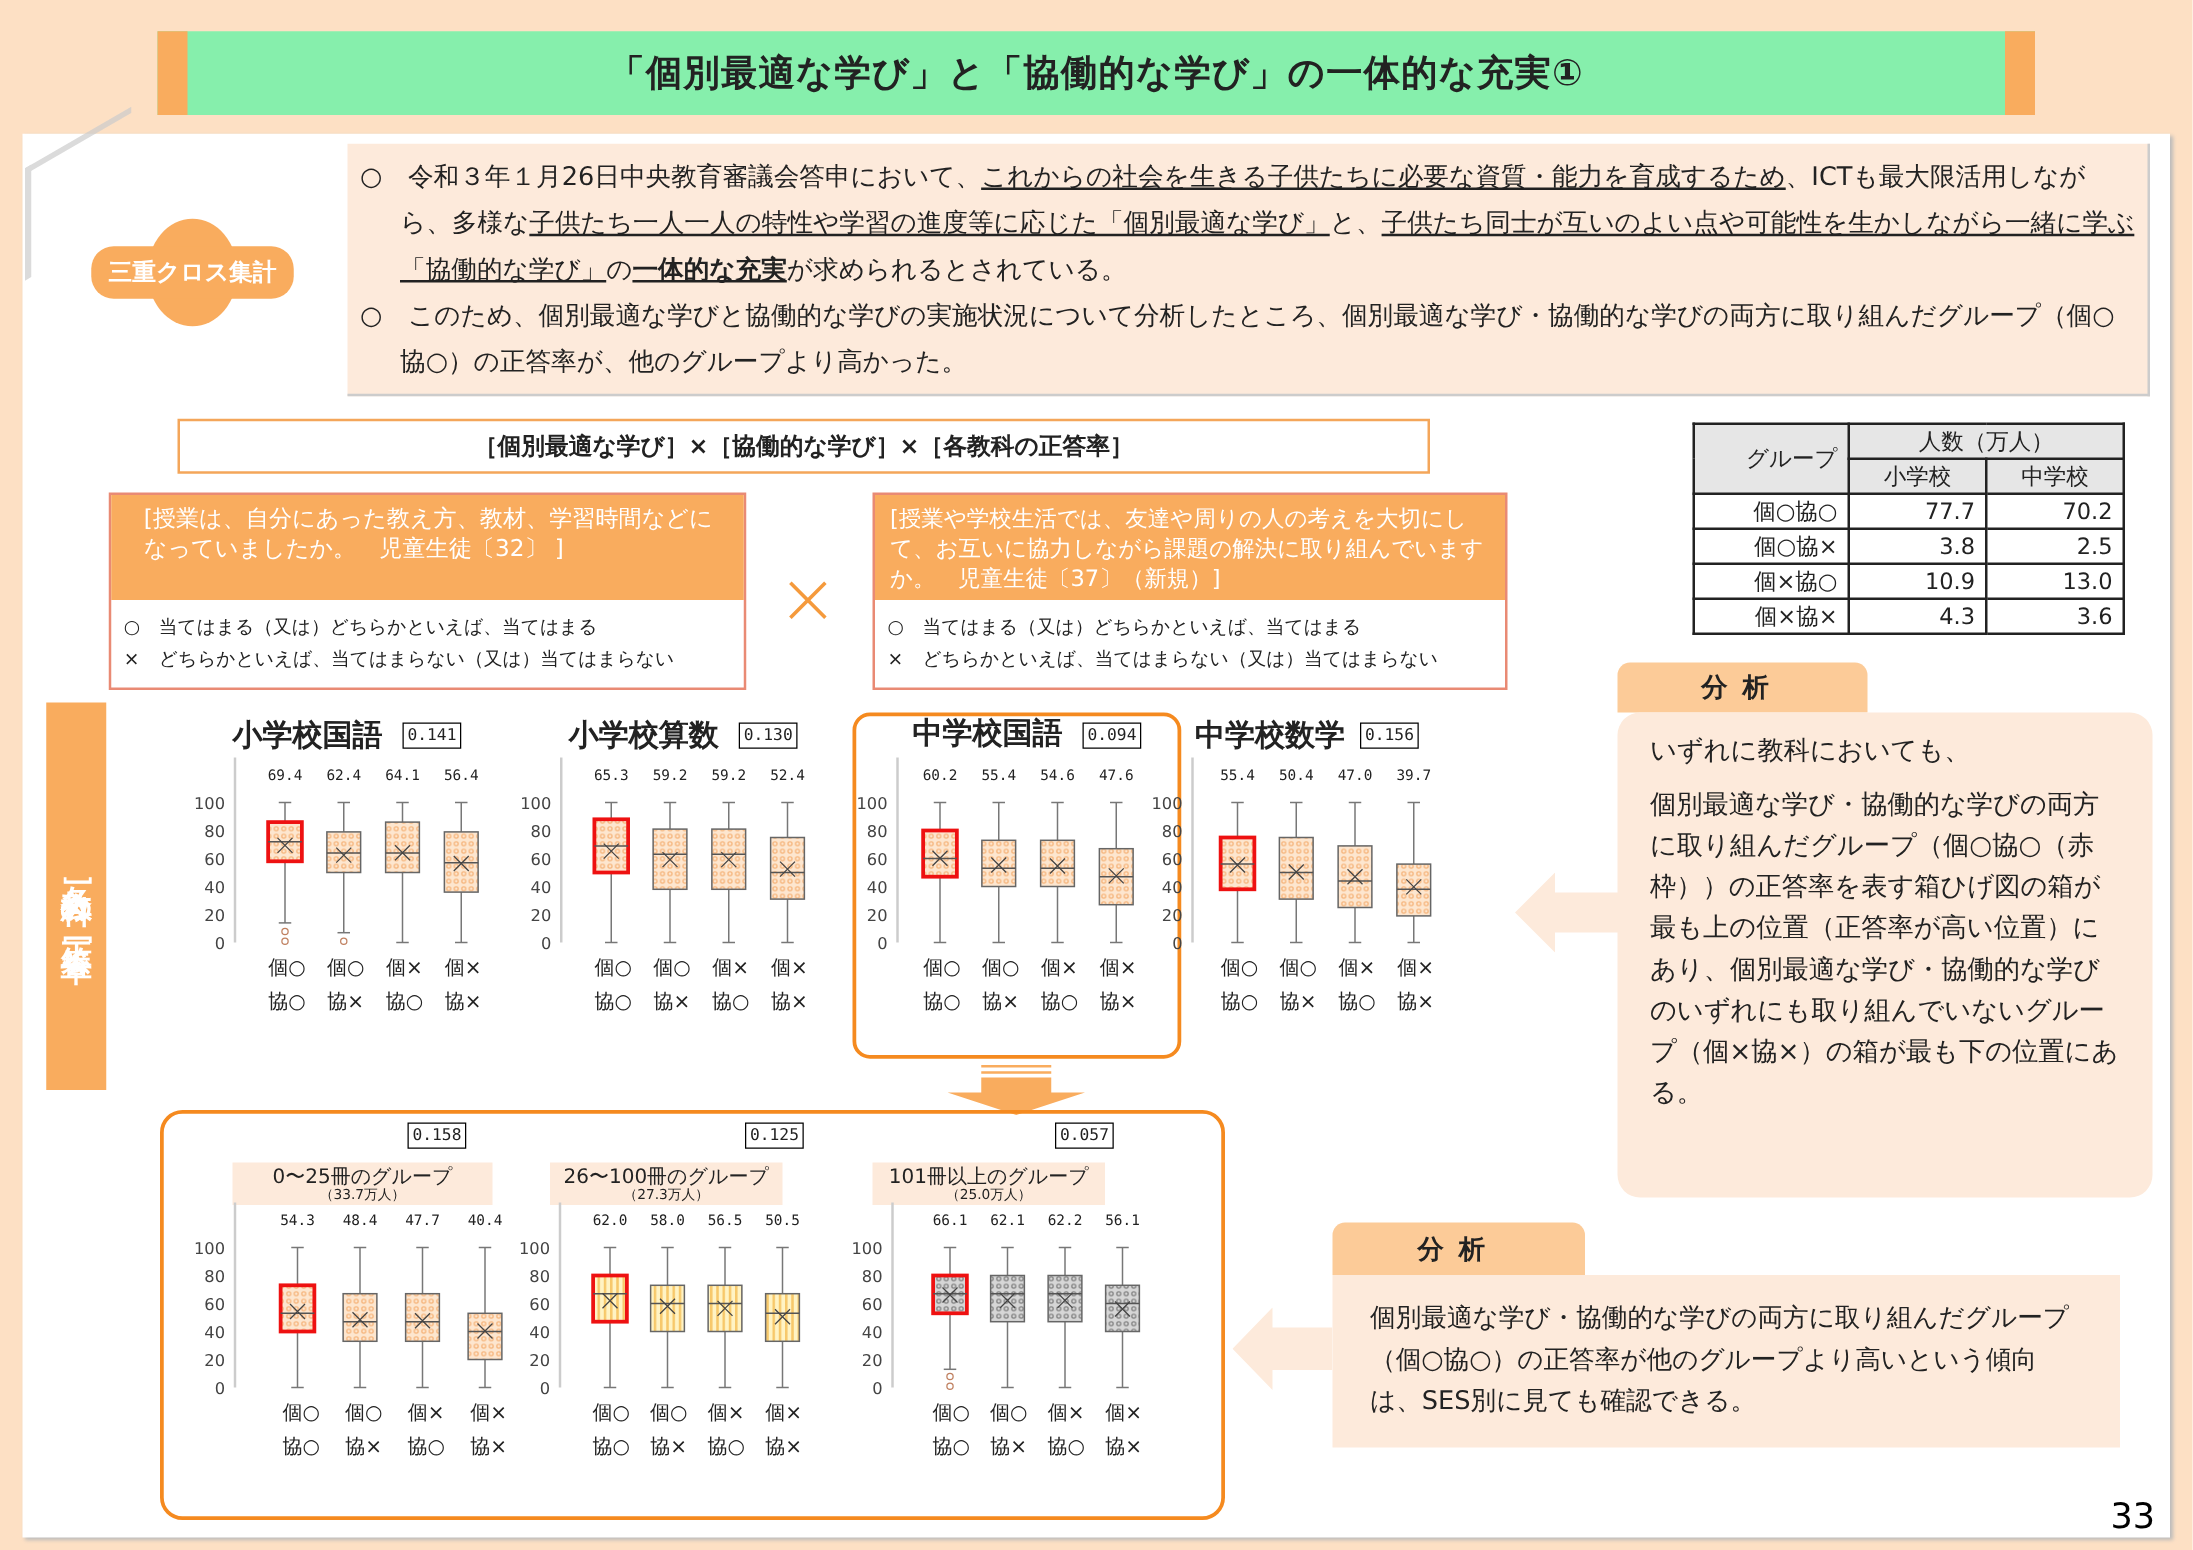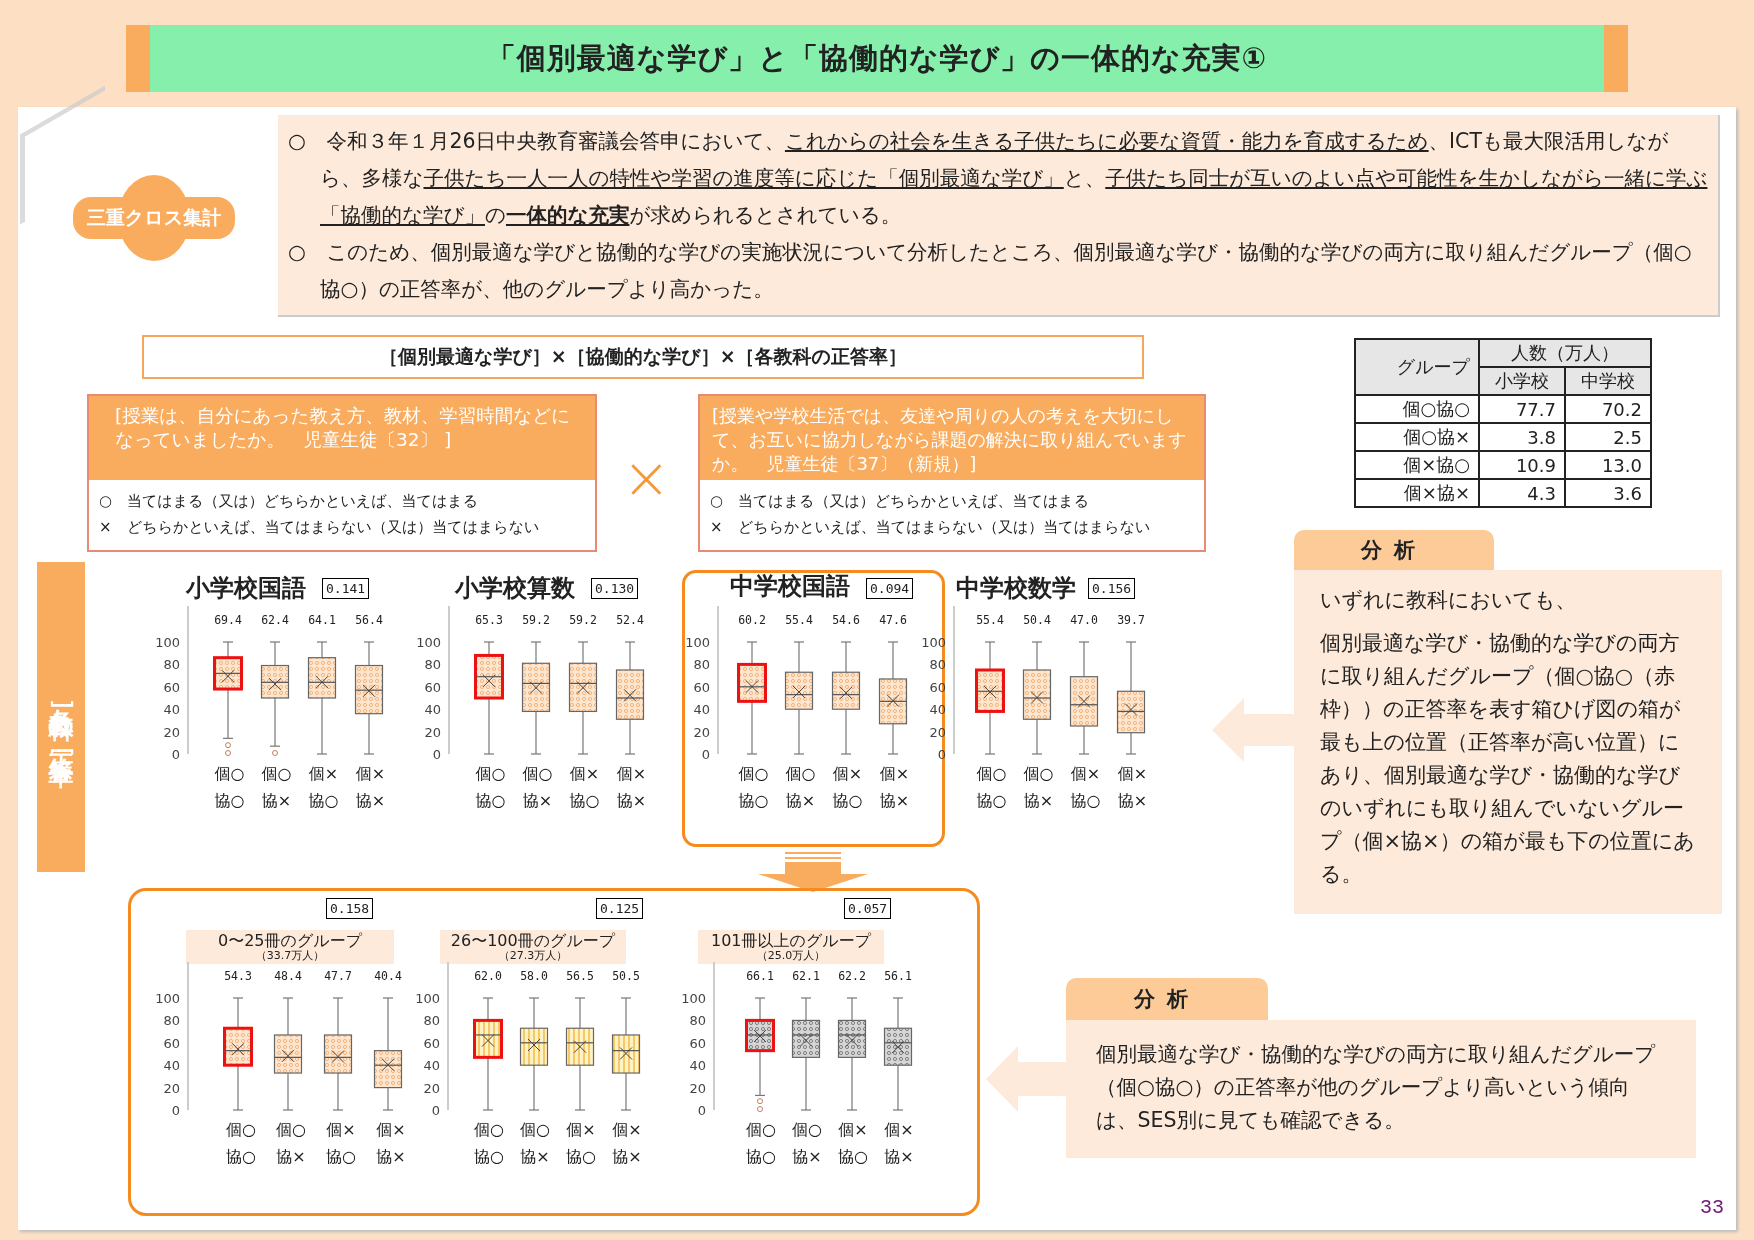--- a/index.html
+++ b/index.html
@@ -17,38 +17,38 @@
   .b { font-weight: bold; text-decoration: underline; }
   .formula { position: absolute; left: 142px; top: 335px; width: 1002px; height: 44px; border: 2px solid #f4a65a; display: flex; align-items: center; justify-content: center; font-weight: bold; font-size: 19px; }
   .qbox { position: absolute; top: 394px; width: 510px; height: 158px; border: 2px solid #e98a74; }
   .qbox .qh { background: #f9ac5e; color: #fff; font-size: 18.5px; line-height: 24px; padding: 8px 16px 8px 26px; height: 84px; }
   .qbox .qb { font-size: 15px; line-height: 26px; padding: 8px 10px; }
   .qbox .qb div span.m { display: inline-block; width: 28px; }
   .times { position: absolute; left: 622px; top: 444px; font-size: 58px; color: #f59a3c; font-weight: 300; }
   .pop-table { position: absolute; left: 1354px; top: 338px; border-collapse: collapse; font-size: 18px; }
   .pop-table td { border: 2px solid #222; height: 28px; padding: 0 8px; }
   .pop-table .h { background: #e6e6e6; text-align: center; }
-  .pop-table .num { text-align: right; width: 86px; }
+  .pop-table .num { text-align: right; width: 110px; }
   .pop-table .g { text-align: right; width: 124px; }
   .side-label { position: absolute; left: 37px; top: 562px; width: 48px; height: 310px; background: #f9ac5e; color: #fff; font-weight: bold; font-size: 25px; writing-mode: vertical-rl; display: flex; align-items: center; justify-content: center; letter-spacing: 4px; }
   .chart { position: absolute; }
   .chart .ctitle { position: absolute; font-weight: bold; font-size: 24px; white-space: nowrap; }
   .chart .coef { position: absolute; border: 1.5px solid #000; font-family: "DejaVu Sans Mono", monospace; font-size: 13px; padding: 2px 3px; background: #fff; }
   .chart .grp-title { position: absolute; background: #fdeadb; text-align: center; font-size: 16px; line-height: 18px; padding-top: 2px; }
   .chart .grp-title small { display: block; font-size: 11px; line-height: 12px; }
   .chart svg { position: absolute; left: 0; top: 0; overflow: visible; }
   .xlabels { position: absolute; display: flex; font-size: 16px; line-height: 27px; }
   .xlabels div { text-align: center; }
   .highlight { position: absolute; left: 682px; top: 570px; width: 263px; height: 277px; border: 3px solid #f58a1f; border-radius: 14px; }
   .down-arrow { position: absolute; left: 758px; top: 852px; }
   .ses-box { position: absolute; left: 128px; top: 888px; width: 852px; height: 328px; border: 3px solid #f58a1f; border-radius: 18px; }
   .analysis { position: absolute; }
   .analysis .tab { position: absolute; left: 0; top: 0; background: #fccb98; border-radius: 10px 10px 0 0; font-weight: bold; font-size: 21px; text-align: center; letter-spacing: 12px; }
   .analysis .body { position: absolute; background: #fdeadb; font-size: 21px; }
-  .page-num { position: absolute; right: 30px; top: 1196px; font-size: 20px; color: #701a75; font-family: Liberation Mono, monospace; }
+  .page-num { position: absolute; right: 30px; top: 1196px; font-size: 28px; color: #000000; }
 </style>
 </head>
 <body>
 
 <div class="title-bar">
   <h1>「個別最適な学び」と「協働的な学び」の一体的な充実①</h1>
 </div>
 
 <div class="panel"></div>
 <div class="corner"></div>
@@ -682,21 +682,21 @@
         <div>協×</div>
       </div>
     </div>
   </div>
 
 <svg style="position:absolute;left:1212px;top:698px;" width="84" height="64">
   <polygon points="0,32 32,0 32,16 84,16 84,48 32,48 32,64" fill="#fdeadb"></polygon>
 </svg>
 <div class="analysis" style="left:1294px; top:530px; width:428px; height:380px;">
   <div class="tab" style="width:200px;height:40px;line-height:40px;">分析</div>
-  <div class="body" style="left:0;top:40px;width:428px;height:344px;padding:14px 26px 0 26px;line-height:33px;">
+  <div class="body" style="left:0;top:40px;width:428px;height:388px;padding:14px 26px 0 26px;line-height:33px;border-radius:18px;">
     <p style="margin-bottom:10px;">いずれに教科においても、</p>
     <p>個別最適な学び・協働的な学びの両方に取り組んだグループ（個○協○（赤枠））の正答率を表す箱ひげ図の箱が最も上の位置（正答率が高い位置）にあり、個別最適な学び・協働的な学びのいずれにも取り組んでいないグループ（個×協×）の箱が最も下の位置にある。</p>
   </div>
 </div>
 
 <svg style="position:absolute;left:986px;top:1046px;" width="80" height="66">
   <polygon points="0,33 32,0 32,16 80,16 80,50 32,50 32,66" fill="#fdeadb"></polygon>
 </svg>
 <div class="analysis" style="left:1066px; top:978px; width:630px; height:180px;">
   <div class="tab" style="width:202px;height:42px;line-height:42px;">分析</div>

